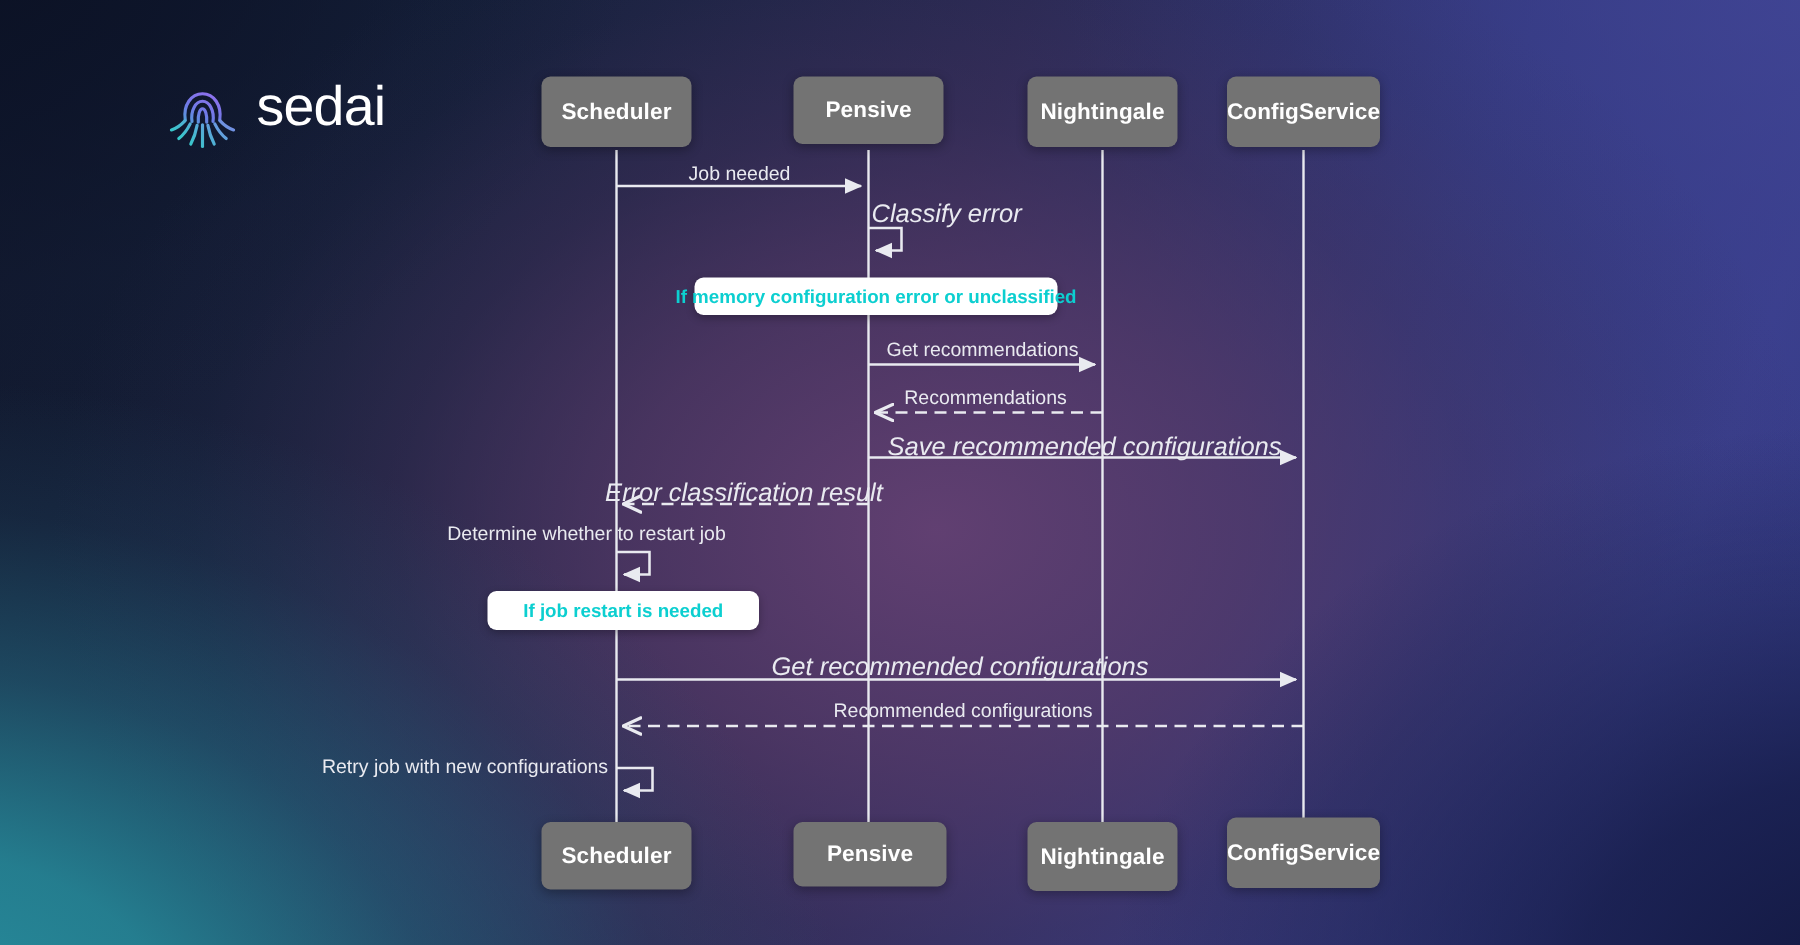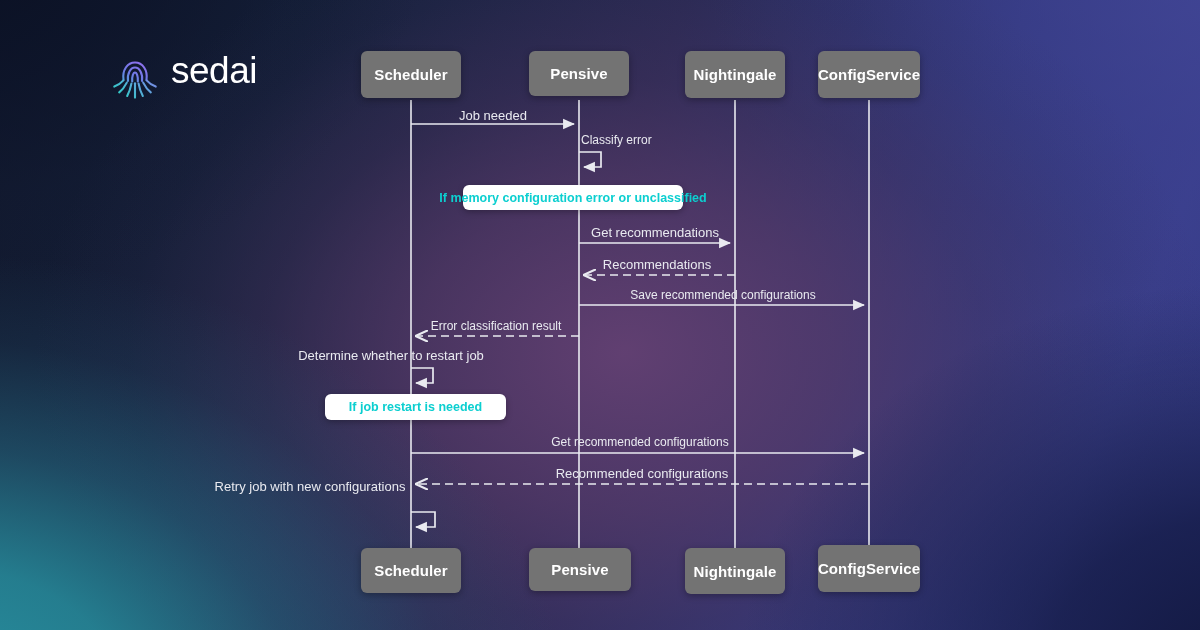--- a/index.html
+++ b/index.html
@@ -133,21 +133,21 @@
     white-space: nowrap;
   }
 
   
   .msg-label {
     position: absolute;
     color: #e9eaf0;
     white-space: nowrap;
     line-height: 1;
   }
-  .msg-label.sz-sm { font-size: 12px; }
+  .msg-label.sz-sm { font-size: 17px; font-style: italic; }
   .msg-label.sz-md { font-size: 13px; }
   .msg-label.sz-lg { font-size: 13px; }
   .msg-label.center { transform: translateX(-50%); }
 </style>
 </head>
 <body>
 
 <div id="stage">
 
   <div class="bg-layer bg-base"></div>
@@ -250,21 +250,21 @@
   <div class="participant" style="left:529px; top:548px; width:102px; height:43px;">
     <span>Pensive</span>
   </div>
   <div class="participant" style="left:685px; top:548px; width:100px; height:46px;">
     <span>Nightingale</span>
   </div>
   <div class="participant" style="left:818px; top:545px; width:102px; height:47px;">
     <span>ConfigService</span>
   </div>
 
-  <div class="note" style="left:463px; top:185px; width:220px; height:25px;">
+  <div class="note" style="left:463px; top:185px; width:242px; height:25px;">
     <span>If memory configuration error or unclassified</span>
   </div>
   <div class="note" style="left:325px; top:394px; width:181px; height:26px;">
     <span>If job restart is needed</span>
   </div>
 
   <div class="msg-label sz-md center" style="left:493px; top:109px;">Job needed</div>
 
   <div class="msg-label sz-sm" style="left:581px; top:134px;">Classify error</div>
 
@@ -275,15 +275,15 @@
   <div class="msg-label sz-sm center" style="left:723px; top:289px;">Save recommended configurations</div>
 
   <div class="msg-label sz-sm center" style="left:496px; top:320px;">Error classification result</div>
 
   <div class="msg-label sz-lg center" style="left:391px; top:349px;">Determine whether to restart job</div>
 
   <div class="msg-label sz-sm center" style="left:640px; top:436px;">Get recommended configurations</div>
 
   <div class="msg-label sz-md center" style="left:642px; top:467px;">Recommended configurations</div>
 
-  <div class="msg-label sz-md center" style="left:310px; top:480px;">Retry job with new configurations</div>
+  <div class="msg-label sz-md center" style="left:310px; top:504px;">Retry job with new configurations</div>
 
 </div>
 
 </body></html>

